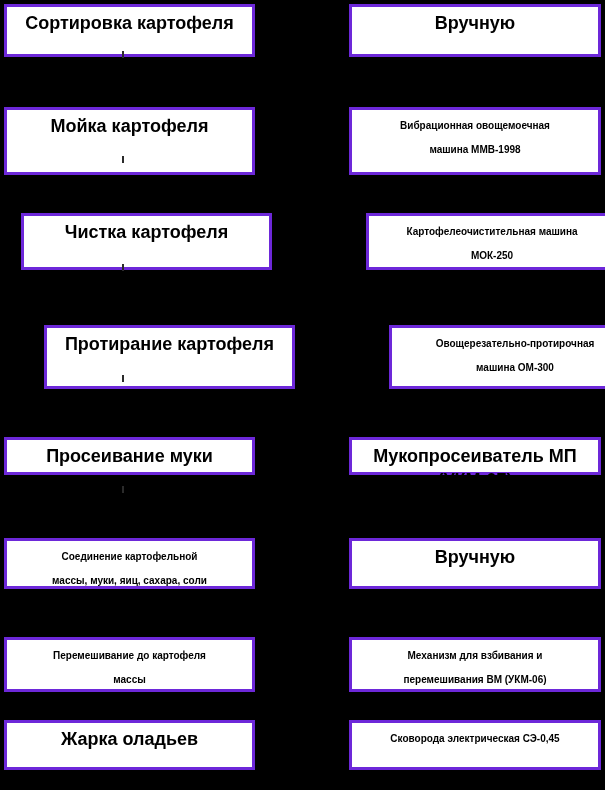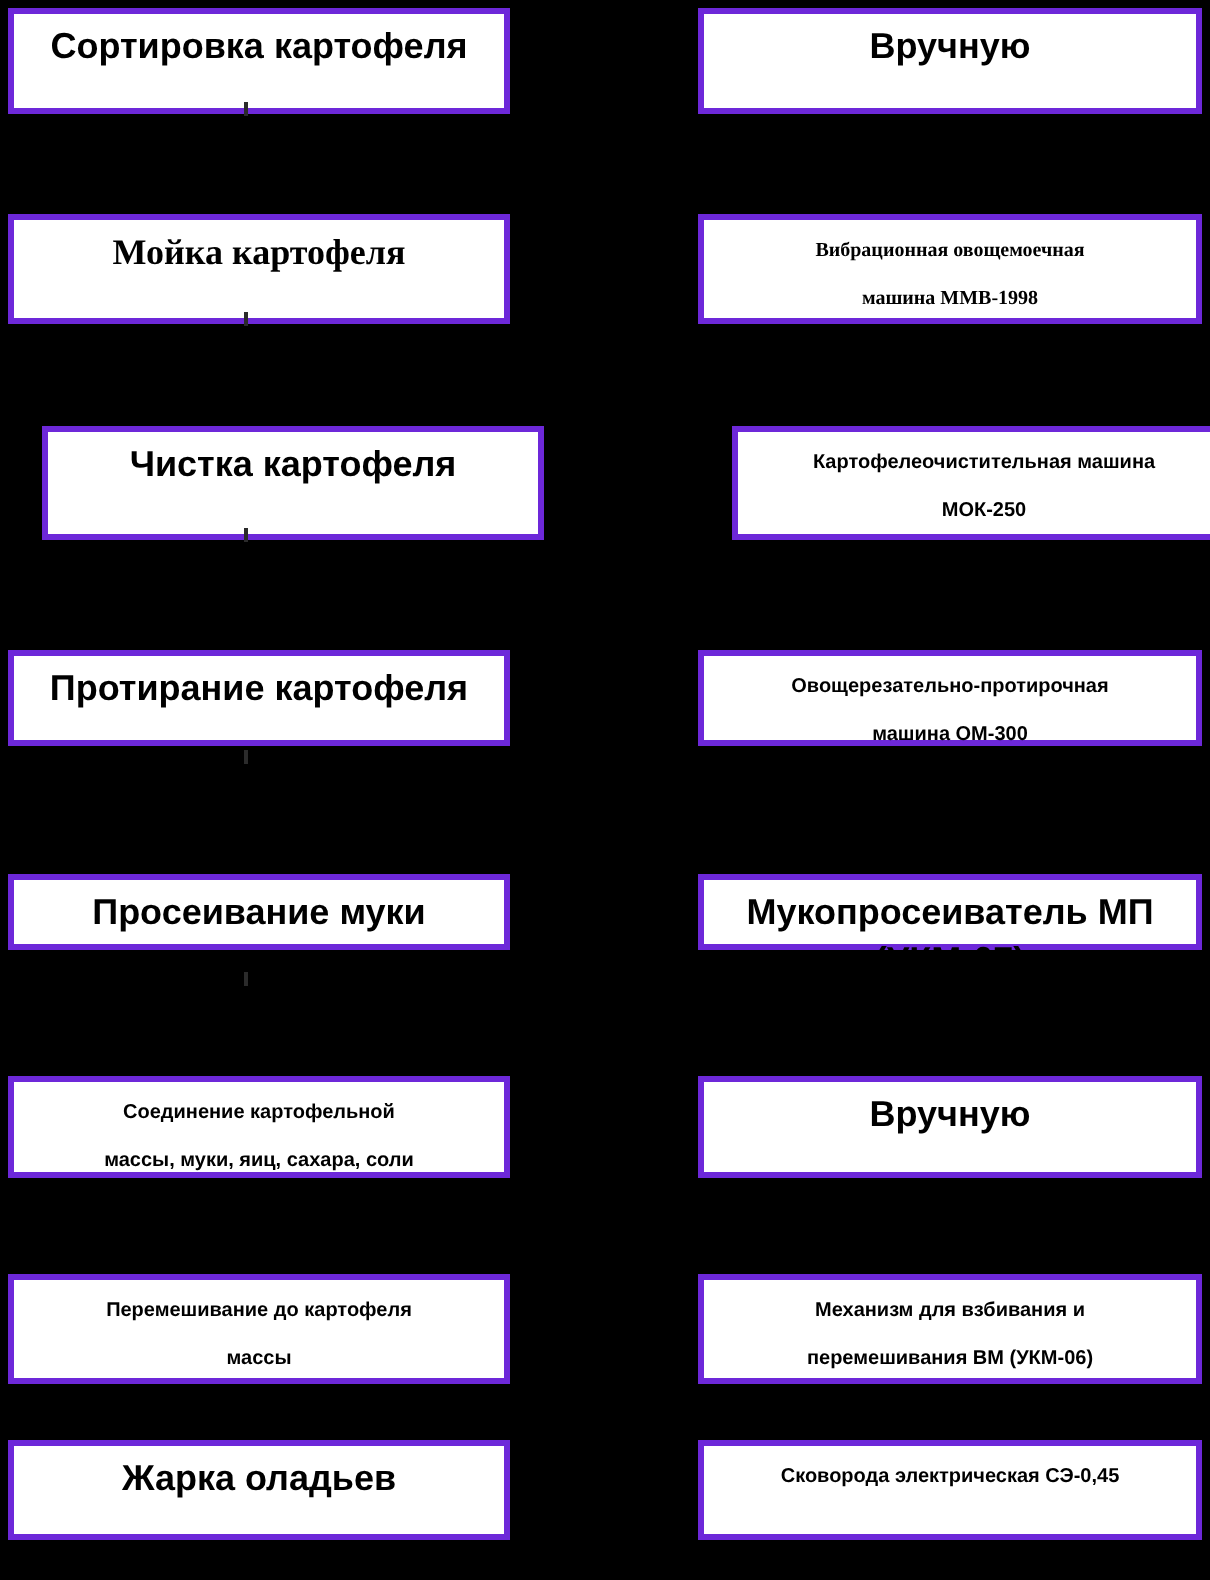--- a/index.html
+++ b/index.html
@@ -22,23 +22,23 @@
     border: 3px solid #6d28d9;
     box-sizing: border-box;
     color: #000000;
     text-align: center;
     padding-top: 4px;
   }
   .box.left  { left: 4px;   width: 251px; }
   .box.right { left: 349px; width: 252px; }
 
   .r1 { top: 4px;   height: 53px; }
-  .r2 { top: 107px; height: 55px; font-family: Liberation Serif, serif; }
+  .r2 { top: 107px; height: 68px; }
   .r3 { top: 213px; height: 57px; margin-left: 17px; }
-  .r4 { top: 325px; height: 48px; }
+  .r4 { top: 325px; height: 64px; margin-left: 40px; }
   .r5 { top: 437px; height: 38px; }
   .r6 { top: 538px; height: 51px; }
   .r7 { top: 637px; height: 55px; }
   .r8 { top: 720px; height: 50px; }
 
   .big   .line { font-size: 18px; line-height: 24px; }
   .small .line { font-size: 10px; line-height: 24px; }
   .line { white-space: nowrap; }
 
   .tick {

